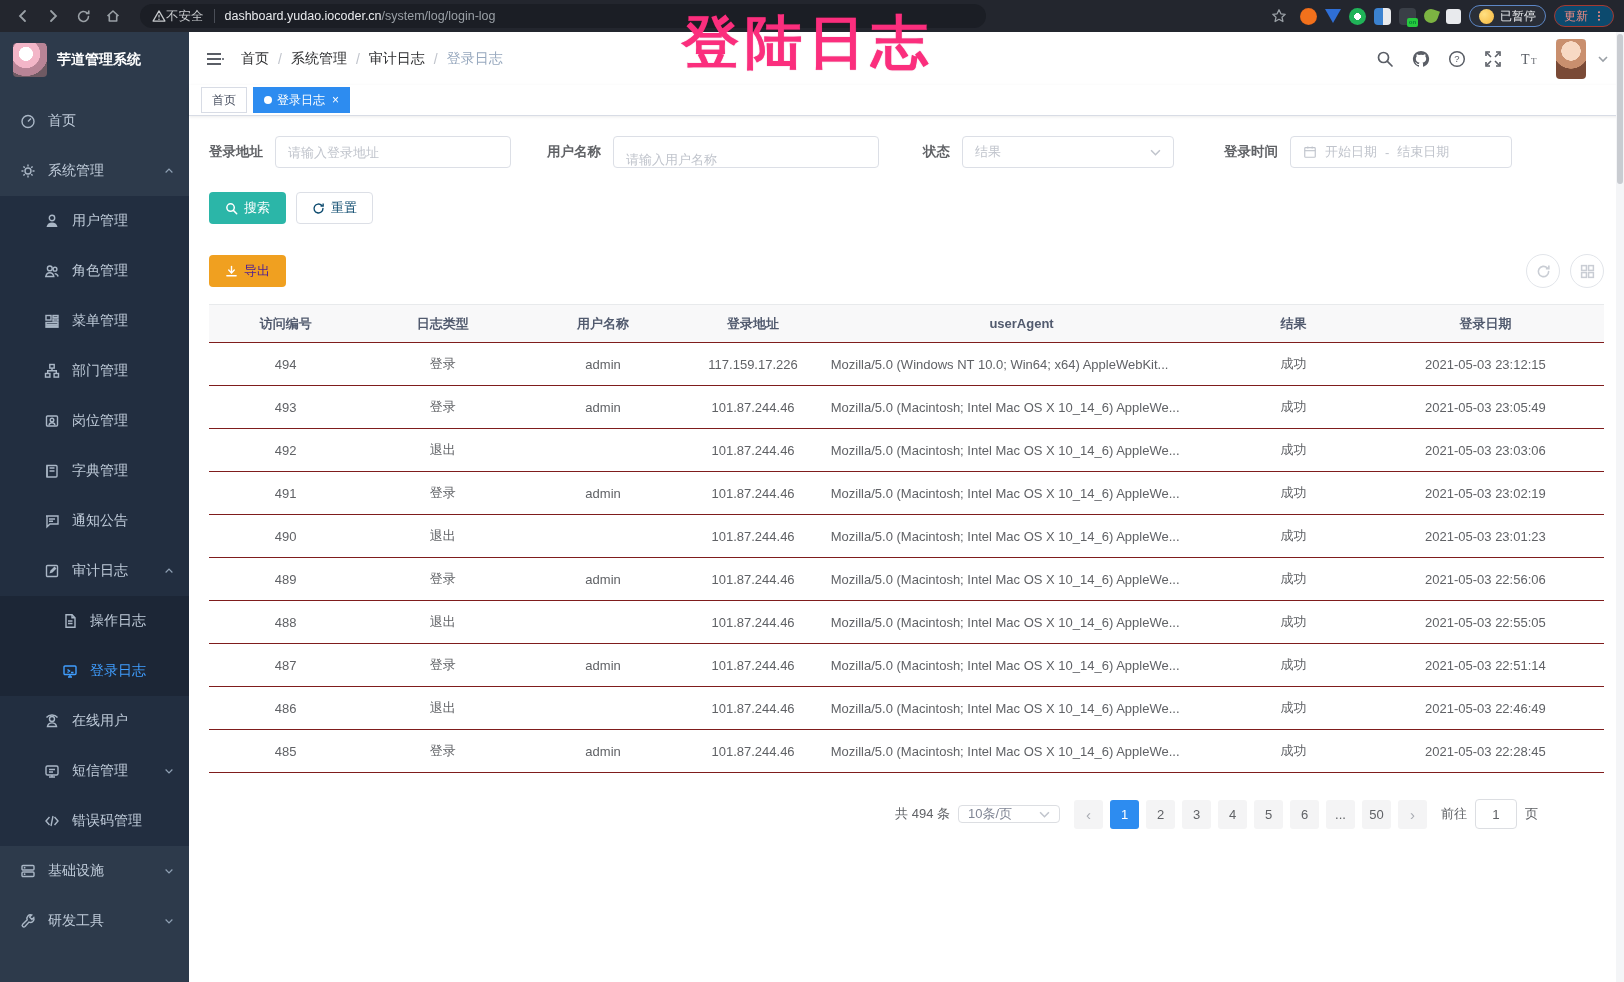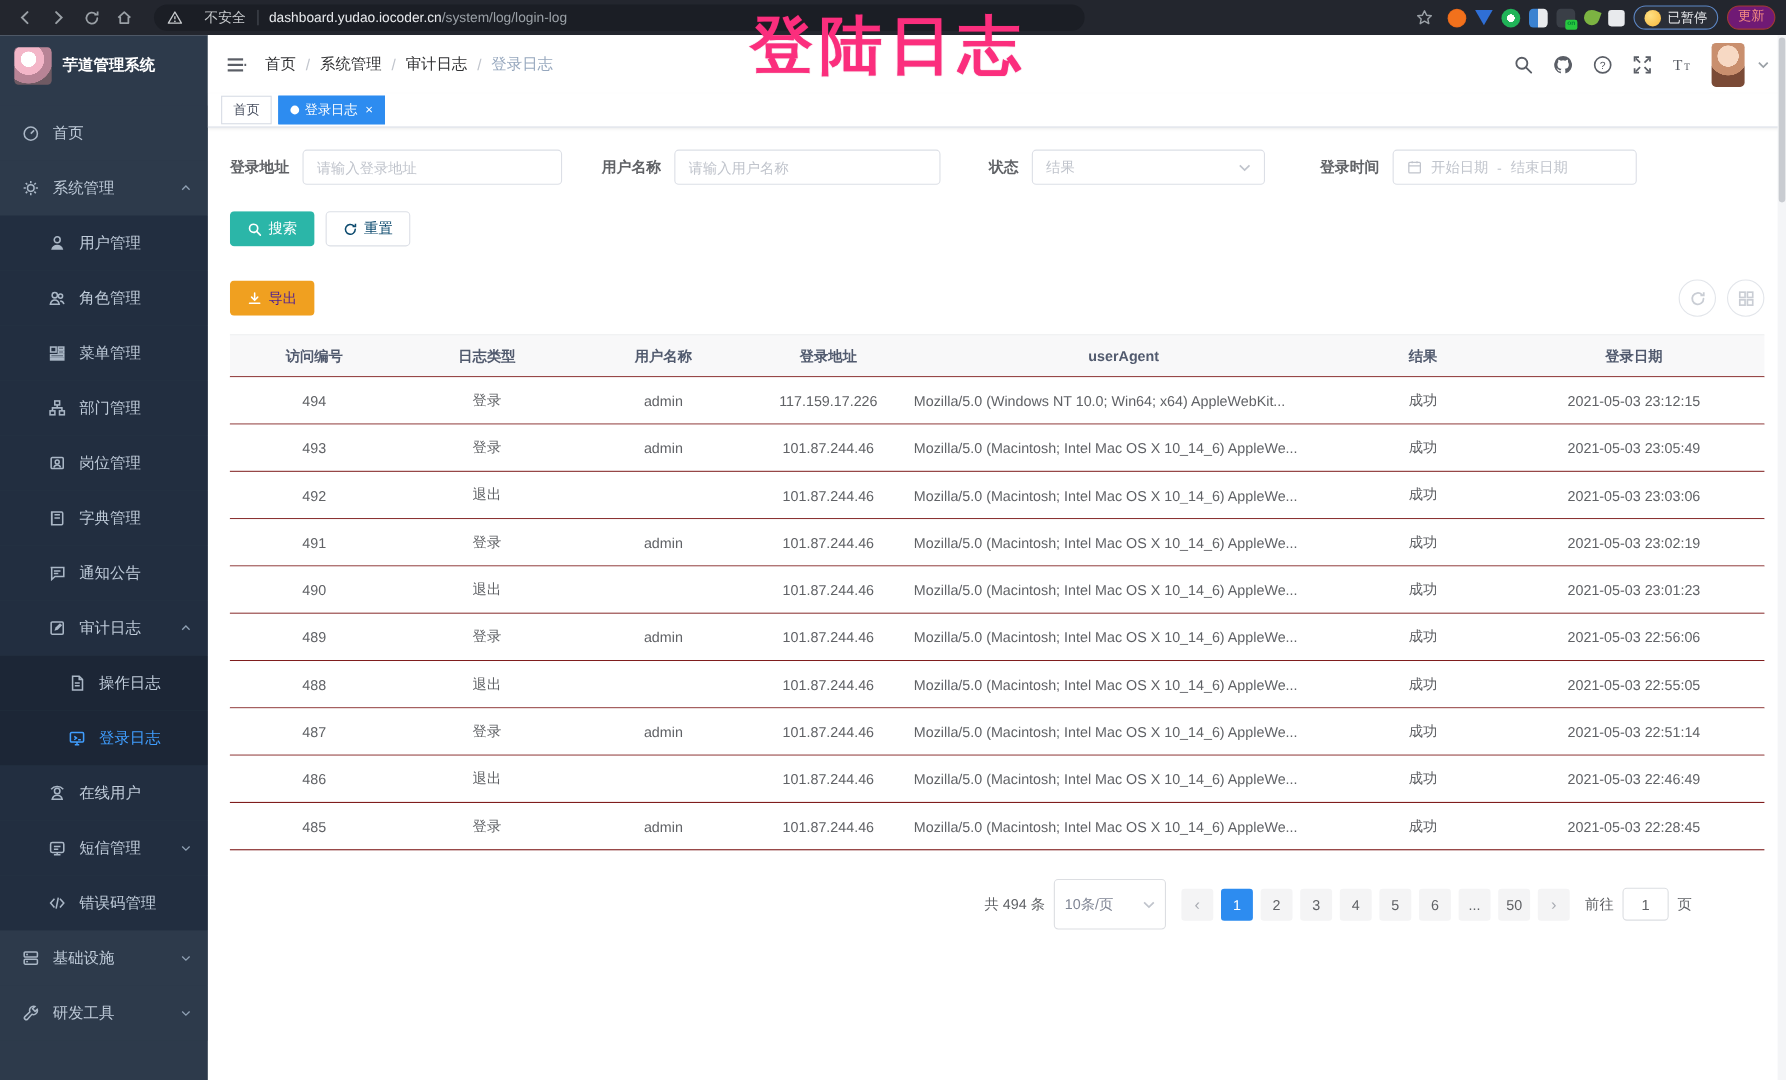--- a/index.html
+++ b/index.html
@@ -4,30 +4,30 @@
 <style>
   * { margin:0; padding:0; box-sizing:border-box; }
   html,body { width:1624px; height:982px; overflow:hidden;
     font-family:"Liberation Sans","DejaVu Sans",sans-serif; background:#fff; }
   svg { display:block; }
 
   
   .browser { height:32px; background:#23262e; display:flex; align-items:center; padding:0 10px; gap:4px; }
   .bnav { width:26px; height:26px; border-radius:50%; display:flex; align-items:center; justify-content:center; color:#9aa0a6; flex:0 0 auto; }
   .urlbar { width:846px; height:24px; margin-left:10px; background:#1b1e25; border-radius:12px; display:flex; align-items:center; padding:0 12px; gap:7px; color:#dadce0; font-size:12.5px; }
-  .urlbar .sec { display:flex; align-items:center; gap:20px; color:#c7cacd; }
+  .urlbar .sec { display:flex; align-items:center; gap:0; color:#c7cacd; }
   .urlbar .sep { width:1px; height:14px; background:#4a4e57; margin:0 3px; }
   .url-domain { color:#e8eaed; }
   .url-path { color:#9aa0a6; }
   .bright { display:flex; align-items:center; gap:8px; margin-left:auto; }
   .ext { width:17px; height:17px; border-radius:4px; flex:0 0 auto; }
   .pill { height:22px; border-radius:12px; display:flex; align-items:center; gap:6px; padding:0 9px; font-size:12px; }
   .paused { border:1.5px solid #5d87c6; color:#e8eaed; background:#2a2e37; }
   .emoji-face { width:15px; height:15px; border-radius:50%; background:radial-gradient(circle at 35% 35%, #ffe082, #f6b73c); }
-  .update { border:1.5px solid #a33a32; color:#f28b82; background:#701a75;flex-direction:column; }
+  .update { border:1.5px solid #a33a32; color:#f28b82; background:#0c4a6e; }
 
   
   .app { position:absolute; top:32px; left:0; right:0; bottom:0; display:flex; }
 
   
   .sidebar { width:189px; background:var(--sidebar_bg,#2d3a4b); flex:0 0 auto; overflow:hidden; }
   .logo { height:56px; display:flex; align-items:center; gap:10px; padding:0 13px; }
   .logo-img { width:34px; height:34px; border-radius:4px; background:
       radial-gradient(circle at 38% 32%, #fff 0 22%, #f3b6c8 23% 45%, #b88496 46% 70%, #6f5a63 71%);
       flex:0 0 auto; }
@@ -62,21 +62,21 @@
   .tag .tclose { font-size:12px; margin-left:2px; }
 
   
   .content { flex:1; padding:20px 20px 0 20px; min-width:0; }
   .filter-row { display:flex; align-items:center; margin-bottom:24px; }
   .flabel { font-size:13.5px; font-weight:bold; color:#606266; margin-right:12px; white-space:nowrap; }
   .finput { height:32px; border:1px solid #dcdfe6; border-radius:4px; background:#fff; display:flex; align-items:center; padding:0 12px; font-size:13px; color:#c0c4cc; }
   .finput input { border:none; outline:none; width:100%; font-size:13px; color:#606266; background:transparent; }
   .finput input::placeholder { color:#c0c4cc; }
   .w-ip { width:236px; margin-right:36px; }
-  .w-user { width:242px; margin-right:44px; }
+  .w-user { width:266px; margin-right:44px;align-items:flex-end; }
   .w-status { width:212px; margin-right:50px; justify-content:space-between; }
   .w-date { width:222px; gap:8px; }
   .sel-caret { width:11px; height:11px; color:#c0c4cc; }
   .cal-ic { width:14px; height:14px; color:#c0c4cc; flex:0 0 auto; }
   .date-sep { color:#c0c4cc; }
 
   .btn-row { display:flex; align-items:center; gap:10px; margin-bottom:30px; }
   .btn { height:32px; border-radius:4px; display:flex; align-items:center; gap:6px; padding:0 15px; font-size:13px; cursor:pointer; border:1px solid transparent; }
   .btn-ic { width:13px; height:13px; }
   .btn-search { background:var(--accent_teal,#2bb6a8); color:#fff; }
@@ -93,21 +93,21 @@
   .tr { display:flex; align-items:center; border-bottom:1px solid #7f1d1d; }
   .thead { background:#f8f8f9; color:#515a6e; font-weight:bold; height:38px; }
   .tbody .tr { height:43px; color:#606266; background:#fff; }
   .td { padding:0 8px; text-align:center; white-space:nowrap; overflow:hidden; text-overflow:ellipsis; }
   .c0{width:11%}.c1{width:11.5%}.c2{width:11.5%}.c3{width:10%}
   .c4{width:28.5%}.c5{width:10.5%}.c6{width:17%}
   .tbody .c4 { text-align:left; }
 
   
   .pager { display:flex; align-items:center; justify-content:flex-end; gap:8px; margin:26px 66px 0 0; font-size:13px; color:#606266; }
-  .psize { width:102px; height:46px; border:1px solid #dcdee2; border-radius:4px; display:flex; align-items:center; justify-content:space-between; padding:0 9px; color:#808695; cursor:pointer; }
+  .psize { width:102px; height:18px; border:1px solid #dcdee2; border-radius:4px; display:flex; align-items:center; justify-content:space-between; padding:0 9px; color:#808695; cursor:pointer; }
   .pbtns { display:flex; align-items:center; gap:7px; margin:0 6px; }
   .pbtn { min-width:29px; height:29px; padding:0 6px; background:#f4f4f5; border-radius:3px; display:flex; align-items:center; justify-content:center; color:#606266; cursor:pointer; }
   .pbtn.arrow { color:#a8abb2; font-size:15px; }
   .pbtn.active { background:var(--primary,#2d8cf0); color:#fff; }
   .goto-input { width:42px; height:30px; border:1px solid #dcdee2; border-radius:4px; text-align:center; color:#606266; }
 
   
   .annotation { position:absolute; top:14px; left:682px; font-size:57px; font-weight:bold;
       color:var(--annotation_pink,#fb2e7d); letter-spacing:6px; z-index:50; line-height:1;
       text-shadow:0 0 1px rgba(210,20,90,.6); white-space:nowrap; }

